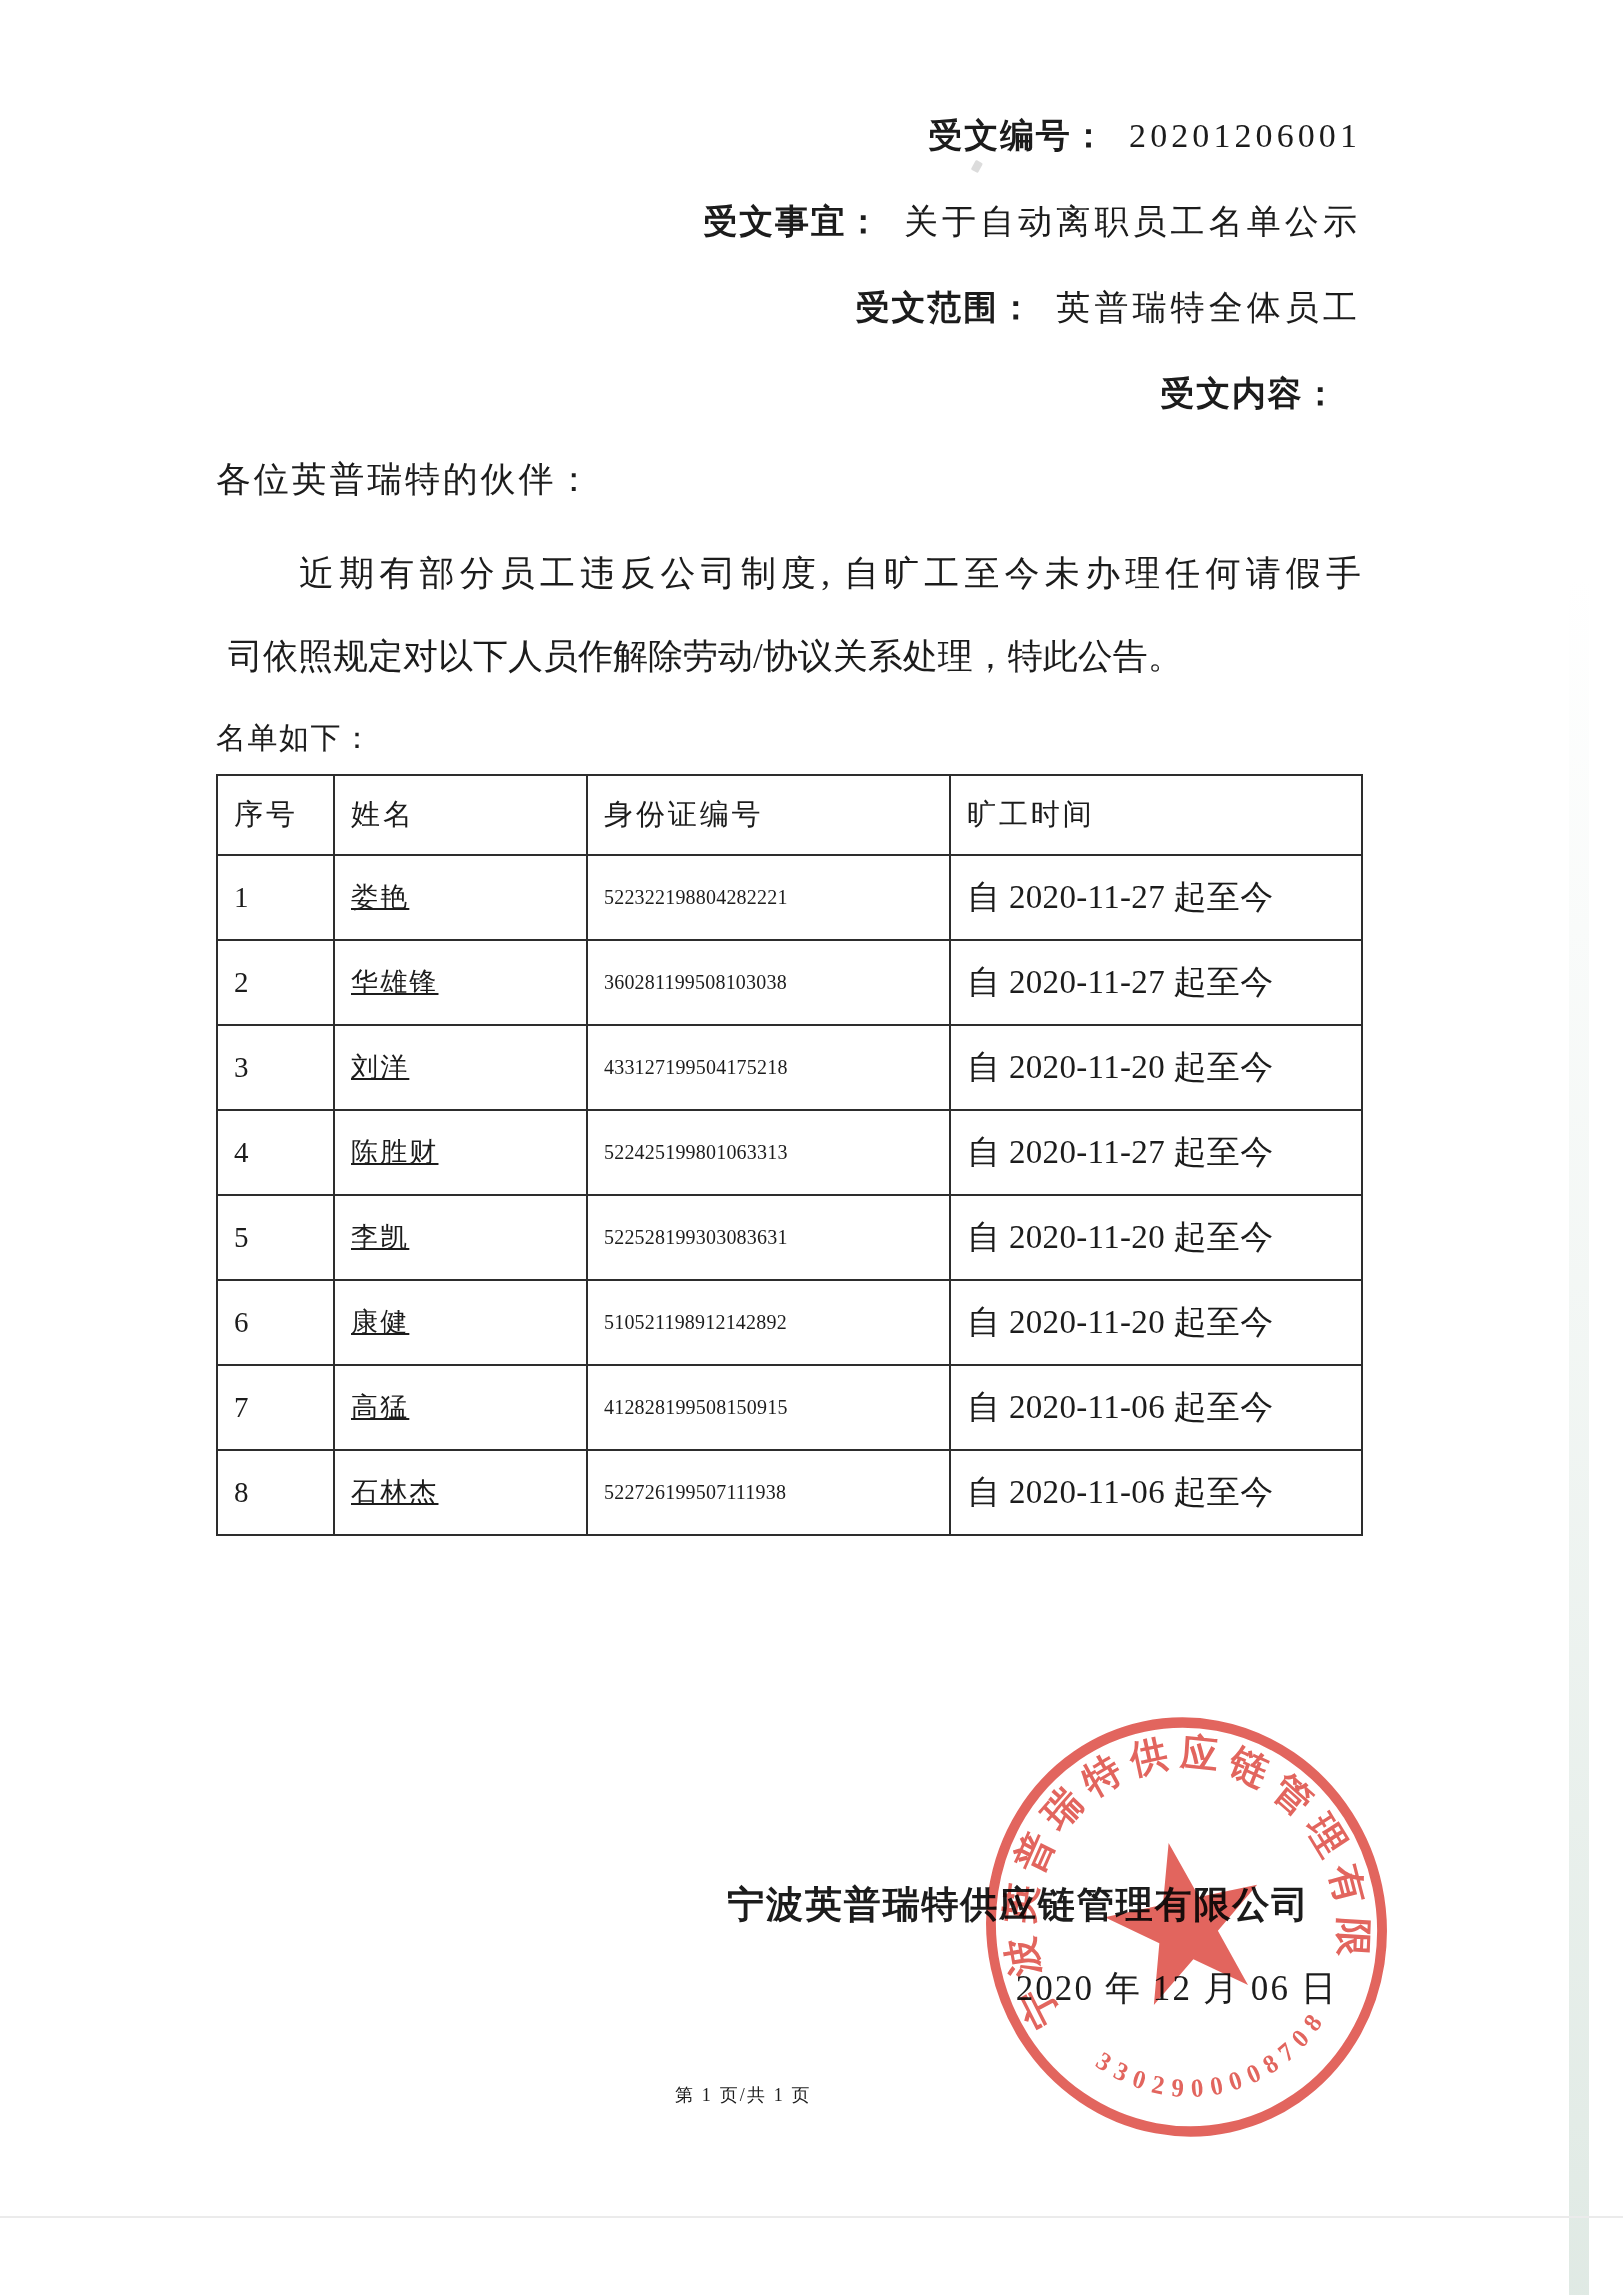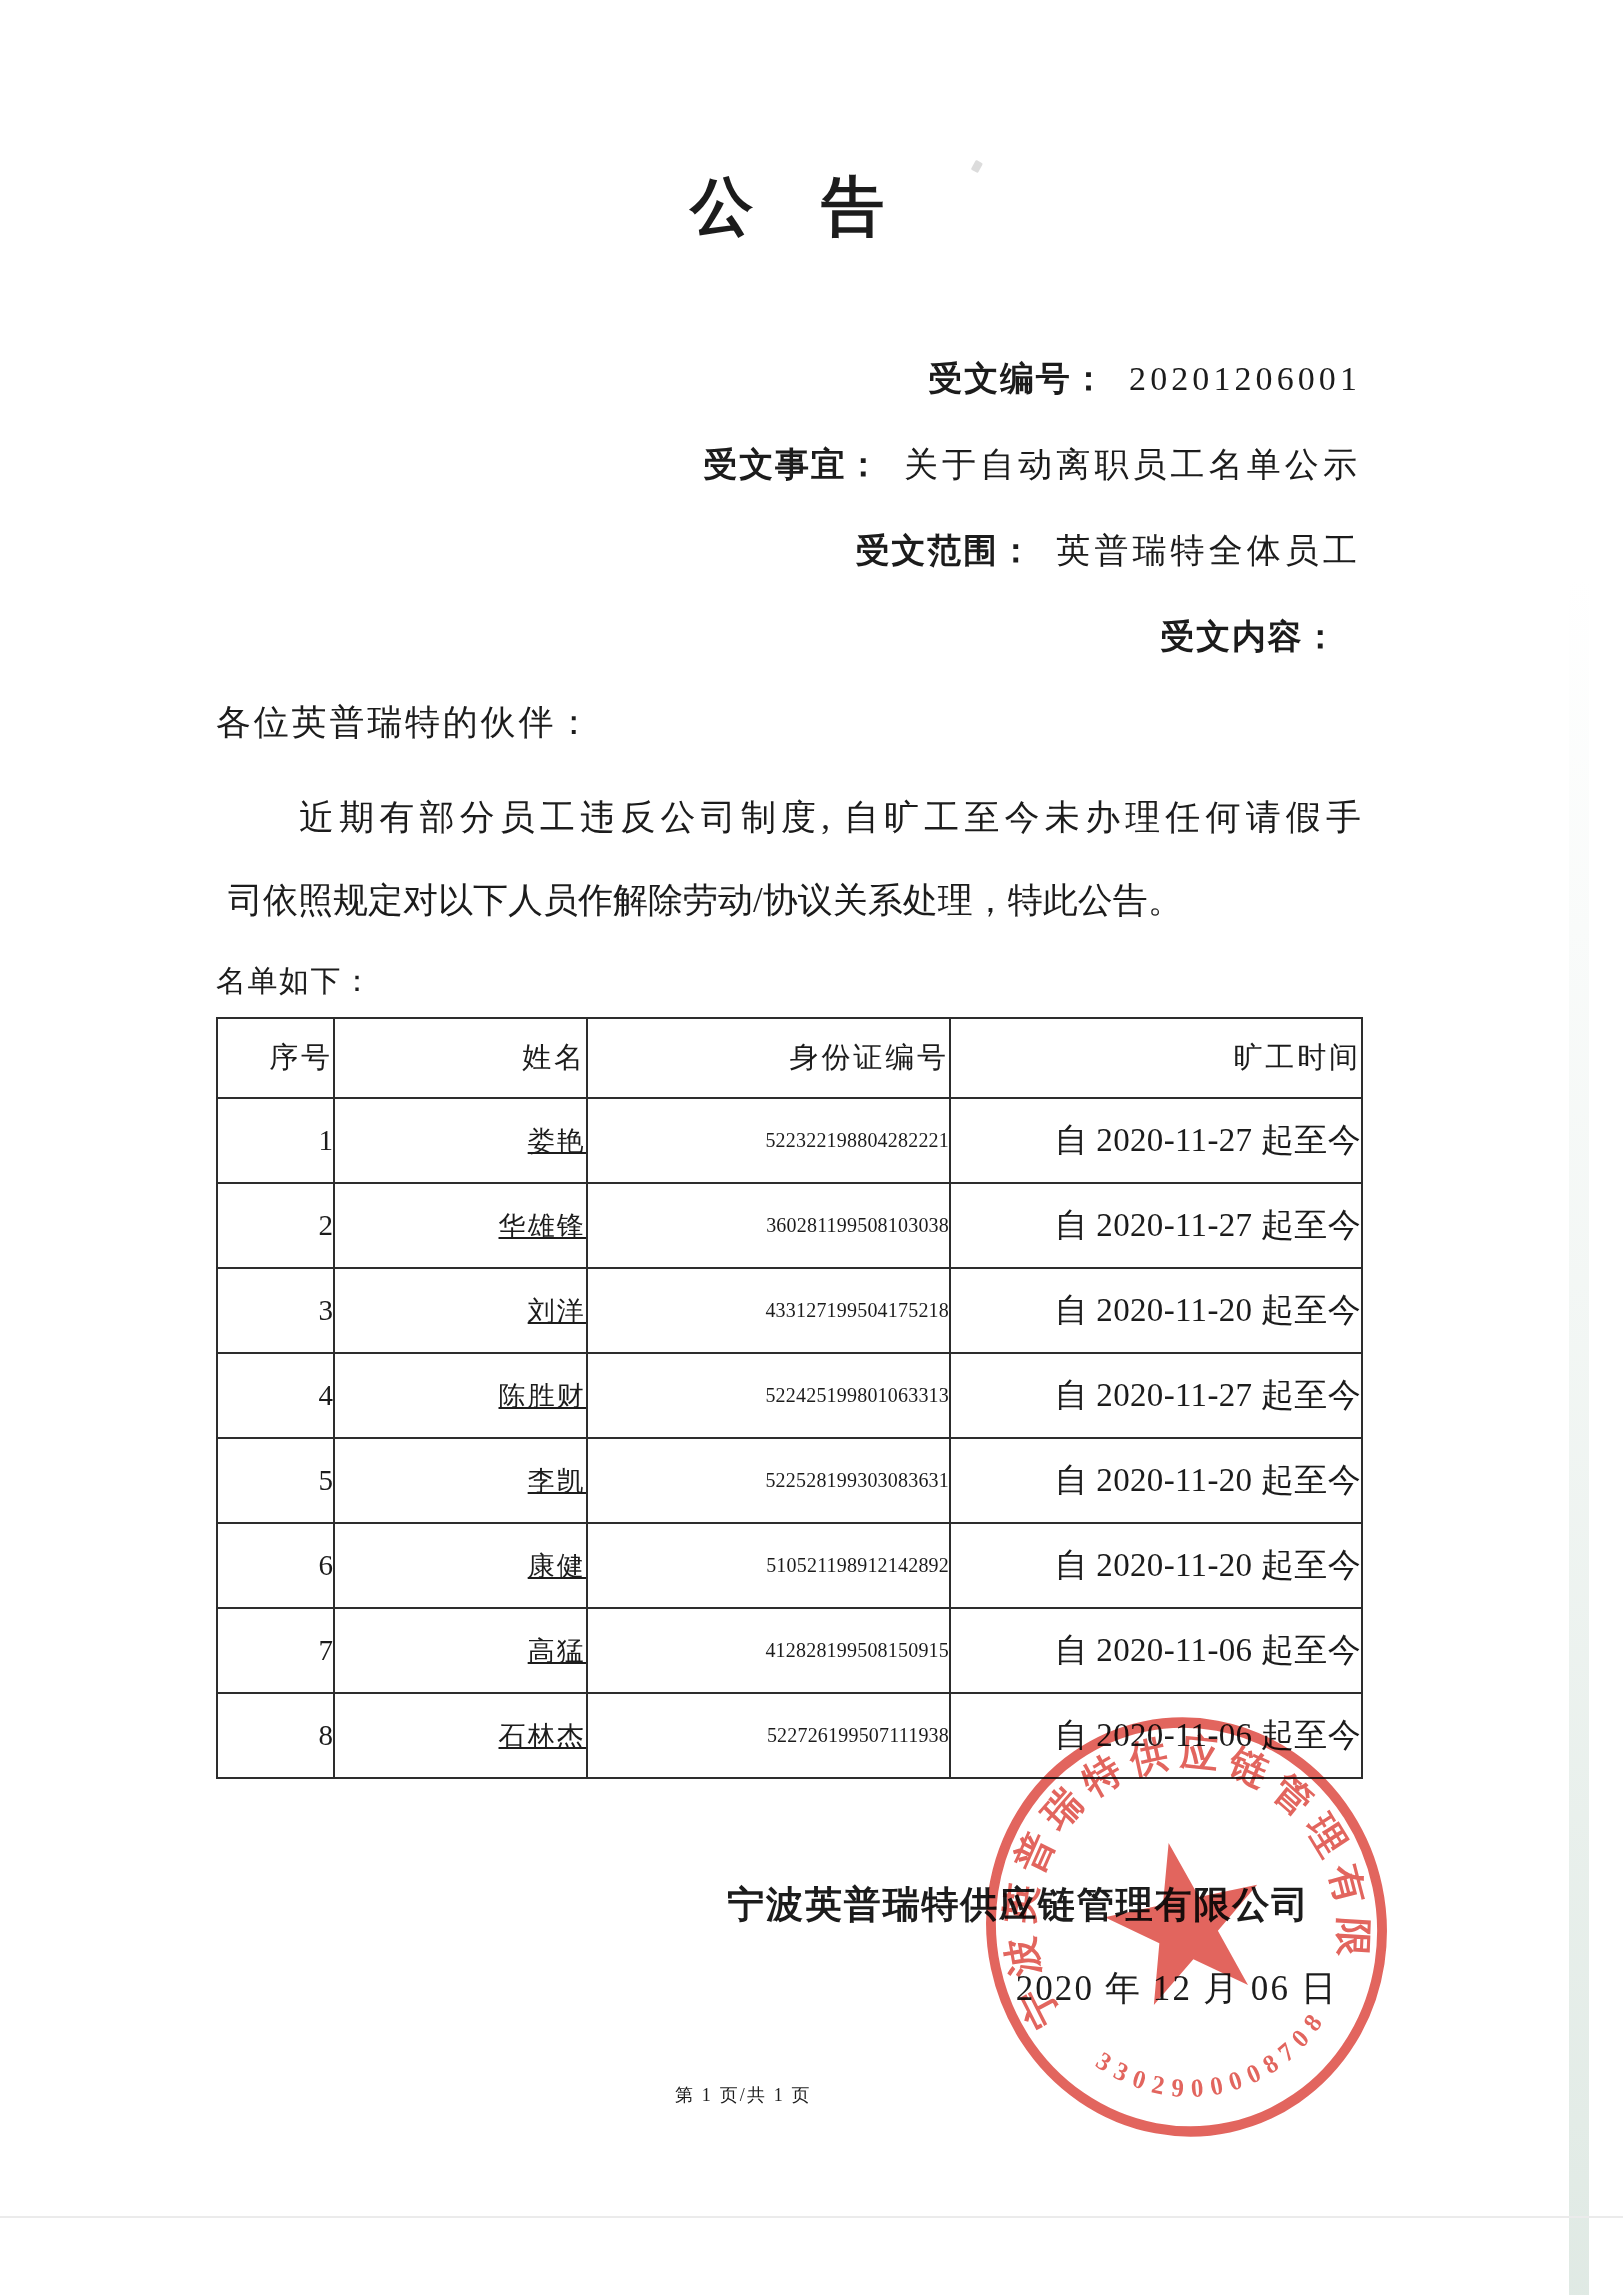--- a/index.html
+++ b/index.html
@@ -65,23 +65,23 @@
   table.roster {
     margin-top: 17px;
     border-collapse: collapse;
     table-layout: fixed;
     width: 1145px;
   }
   table.roster td, table.roster th {
     border: 2px solid #2d2d2d;
     border-top-width: 2.6px;
     border-bottom-width: 2.6px;
-    text-align: right;
+    text-align: left;
     vertical-align: middle;
-    padding: 0;
+    padding: 16px;
     font-weight: 400;
     overflow: hidden;
   }
   table.roster tr.hdr { height: 80px; }
   table.roster tr.row { height: 85px; }
   .h-cell { font-size: 29px; letter-spacing: 0.1em; }
   .c-idx  { font-size: 29px; }
   .c-name { font-size: 27px; letter-spacing: 0.08em; text-decoration: underline; }
   .c-id   { font-size: 20px; letter-spacing: 0.01em; }
   td.c-date {
@@ -161,21 +161,20 @@
     border-radius: 1.3px;
   }
 </style>
 </head>
 <body>
 
 <div class="page">
 
   <div class="content">
 
-    <div class="title">公　告</div>
 
     <div class="fields">
       <div class="field-line">
         <span class="field-label">受文编号：</span><span class="field-value">20201206001</span>
       </div>
       <div class="field-line">
         <span class="field-label">受文事宜：</span><span class="field-value">关于自动离职员工名单公示</span>
       </div>
       <div class="field-line">
         <span class="field-label">受文范围：</span><span class="field-value">英普瑞特全体员工</span>

